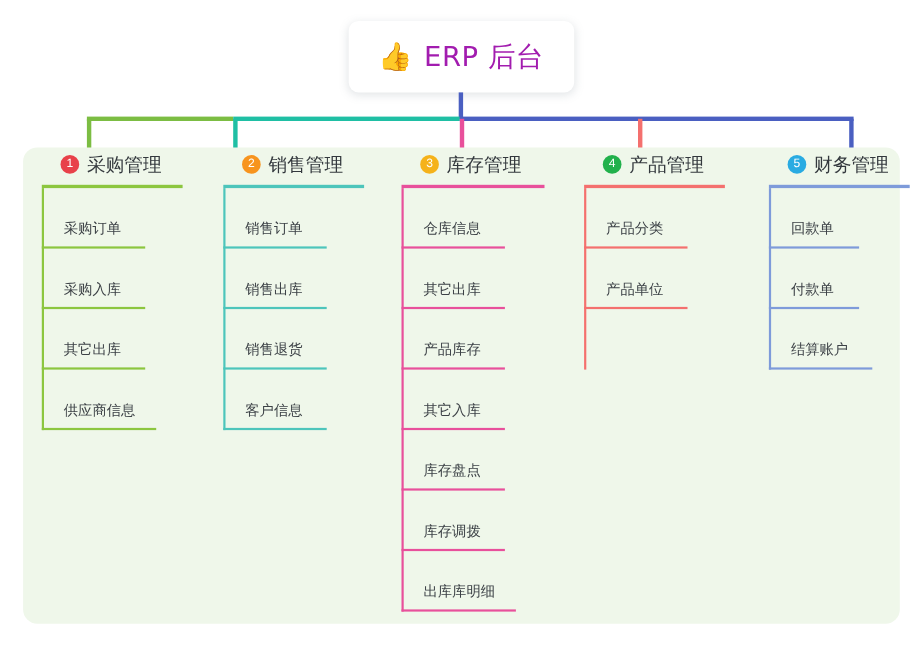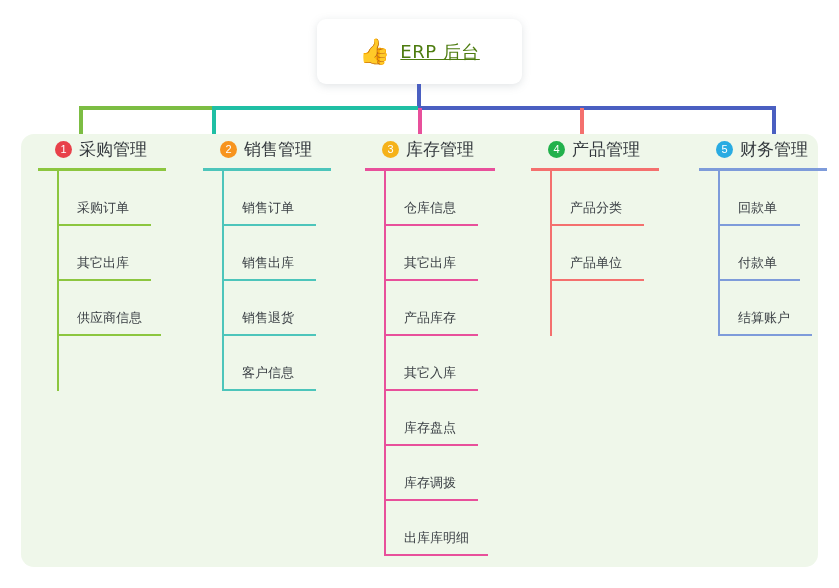--- a/index.html
+++ b/index.html
@@ -38,25 +38,24 @@
     gap: 10px;
     box-sizing: border-box;
   }
   #title-card .thumb {
     font-size: 25px;
     line-height: 1;
     color: #F0B429;
     display: inline-block;
   }
   #title-card .title-text {
-    font-size: 18px;
-    color: #4d7c0f;
+    font-size: 25px;
+    color: #a21caf;
     letter-spacing: 0.5px;
     white-space: nowrap;
-    text-decoration: underline;
   }
 
   
   .conn {
     position: absolute;
   }
   #trunk-vertical {
     left: 417px;
     top: 84px;
     width: 4px;
@@ -106,21 +105,20 @@
     color: #33383d;
   }
   .col-rule {
     height: 3px;
     margin-top: 4px;
   }
 
   
   .items {
     position: relative;
-    margin-left: 19px;
     padding-top: 0px;
   }
   .spine {
     position: absolute;
     left: 0;
     top: 0;
     width: 2px;
   }
   .item {
     position: relative;
@@ -171,20 +169,24 @@
           <span class="col-title">采购管理</span>
         </div>
         <div class="col-rule" style="background: rgb(140, 198, 63); width: 128px;"></div>
         <div class="items">
           <div class="spine" style="background: rgb(140, 198, 63); height: 220px;"></div>
           <div class="item">
             <span class="item-label">采购订单</span>
             <div class="item-rule" style="background: rgb(140, 198, 63); width: 94px;"></div>
           </div>
           <div class="item">
+            <span class="item-label">采购入库</span>
+            <div class="item-rule" style="background: rgb(140, 198, 63); width: 94px;"></div>
+          </div>
+          <div class="item">
             <span class="item-label">其它出库</span>
             <div class="item-rule" style="background: rgb(140, 198, 63); width: 94px;"></div>
           </div>
           <div class="item">
             <span class="item-label">供应商信息</span>
             <div class="item-rule" style="background: rgb(140, 198, 63); width: 104px;"></div>
           </div>
         </div>
       </div>
       <div class="column" style="left: 182px; width: 170px;">

